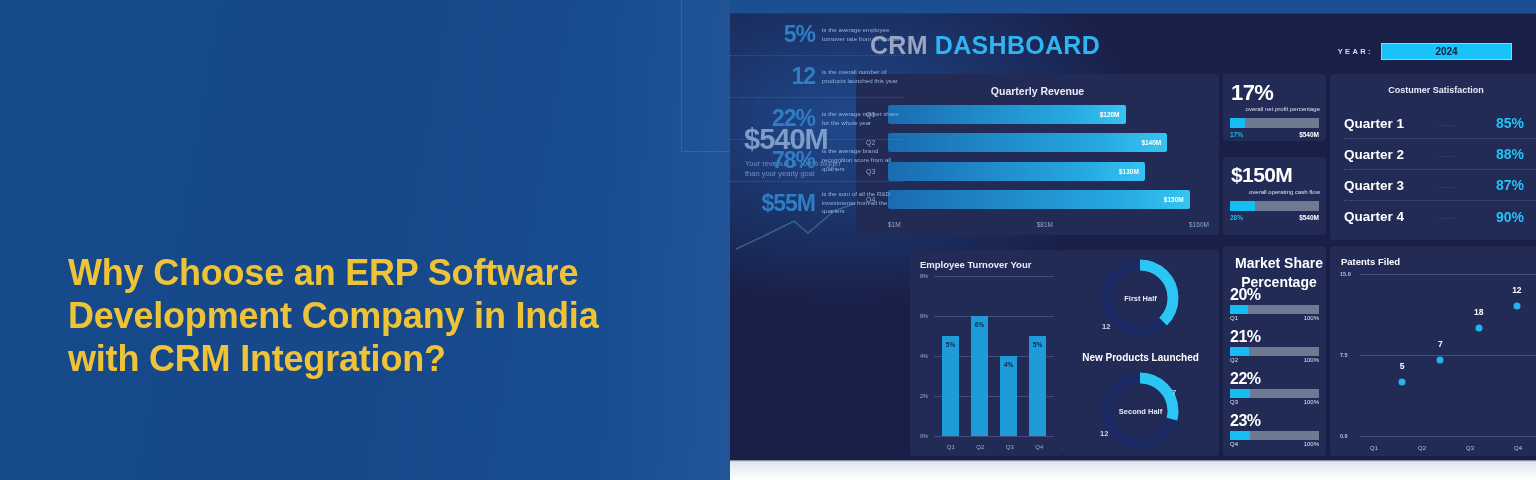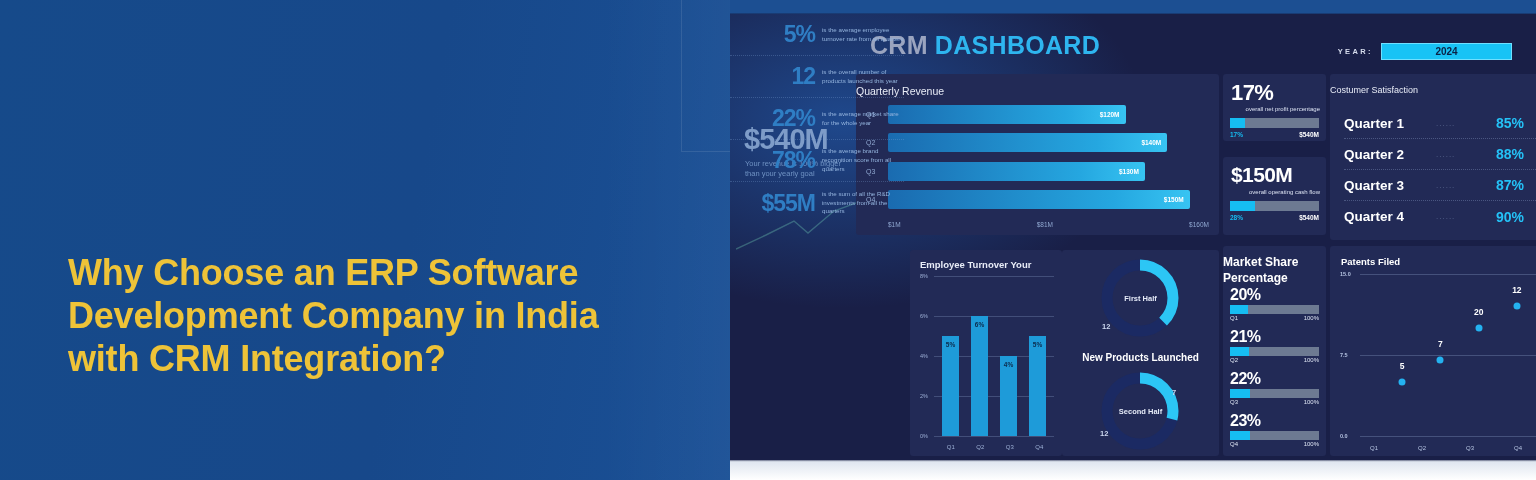--- a/index.html
+++ b/index.html
@@ -114,21 +114,21 @@
   .year-box {
     width: 131px; height: 17px;
     background: #18c3f5;
     border: 1px solid #6fe0ff;
     display: flex; align-items: center; justify-content: center;
     color: #0b2145; font-size: 10px; font-weight: 700;
   }
   
   .card { position: absolute; background: #222a56; }
   .card-title {
-    color: #e8ecf7; font-weight: 400; 
+    color: #e8ecf7; font-weight: 700; text-align: center;
   }
   
   .kpi-big {
     left: 6px; top: 57px; width: 120px; height: 165px;
     background: transparent;
   }
   .kpi-big .val {
     position: absolute; left: 8px; top: 52px;
     color: #7e9cc8; font-size: 29px; font-weight: 700; letter-spacing: -1px;
     white-space: nowrap;
@@ -257,21 +257,21 @@
     position: absolute; left: 0; right: 0; top: 44px;
     text-align: center; color: #e6ebf8; font-size: 7.5px; font-weight: 700;
   }
   .donut-n {
     position: absolute; color: #cdd8ef; font-size: 7.5px; font-weight: 700;
   }
   
   .c-mkt { left: 493px; top: 232px; width: 103px; height: 210px; border-radius: 3px; }
   .mkt-title {
     position: absolute; left: 0; right: 0; top: 8px;
-    color: #ffffff; font-size: 12px; font-weight: 700; line-height: 1.35;
+    text-align: center; color: #ffffff; font-size: 14px; font-weight: 700; line-height: 1.35; padding-left: 9px;
   }
   .mkt-list { position: absolute; left: 7px; right: 7px; top: 40px; }
   .mkt-item { margin-bottom: 7px; }
   .mkt-val { color: #ffffff; font-size: 16px; font-weight: 700; letter-spacing: -0.5px; }
   .mkt-track { height: 9px; background: #6d7a92; margin-top: 1px; }
   .mkt-fill { height: 9px; background: #16bdf2; }
   .mkt-foot { display: flex; justify-content: space-between; margin-top: 1px; }
   .mkt-foot span { color: #dde4f3; font-size: 6px; }
   
   .c-pat { left: 600px; top: 232px; width: 212px; height: 210px; border-radius: 3px; }
@@ -550,21 +550,21 @@
           <div class="pat-gt" style="top:0%">15.0</div>
             <div class="pat-gl" style="top:50%"></div>
           <div class="pat-gt" style="top:50%">7.5</div>
             <div class="pat-gl" style="top:100%"></div>
           <div class="pat-gt" style="top:100%">0.0</div>
             <div class="pat-pt" style="left:31.75%; top:66.66666666666667%"></div>
           <div class="pat-pl" style="left:31.75%; top:59.66666666666667%">5</div>
             <div class="pat-pt" style="left:51.25%; top:53.333333333333336%"></div>
           <div class="pat-pl" style="left:51.25%; top:46.333333333333336%">7</div>
             <div class="pat-pt" style="left:70.75%; top:33.33333333333334%"></div>
-          <div class="pat-pl" style="left:70.75%; top:26.333333333333343%">20</div>
+          <div class="pat-pl" style="left:70.75%; top:26.333333333333343%">18</div>
             <div class="pat-pt" style="left:90.25%; top:20%"></div>
           <div class="pat-pl" style="left:90.25%; top:13%">12</div>
           </div>
         <div class="pat-xaxis" id="pat-xaxis">
             <span>Q1</span>
             <span>Q2</span>
             <span>Q3</span>
             <span>Q4</span>
           </div>
       </div>

